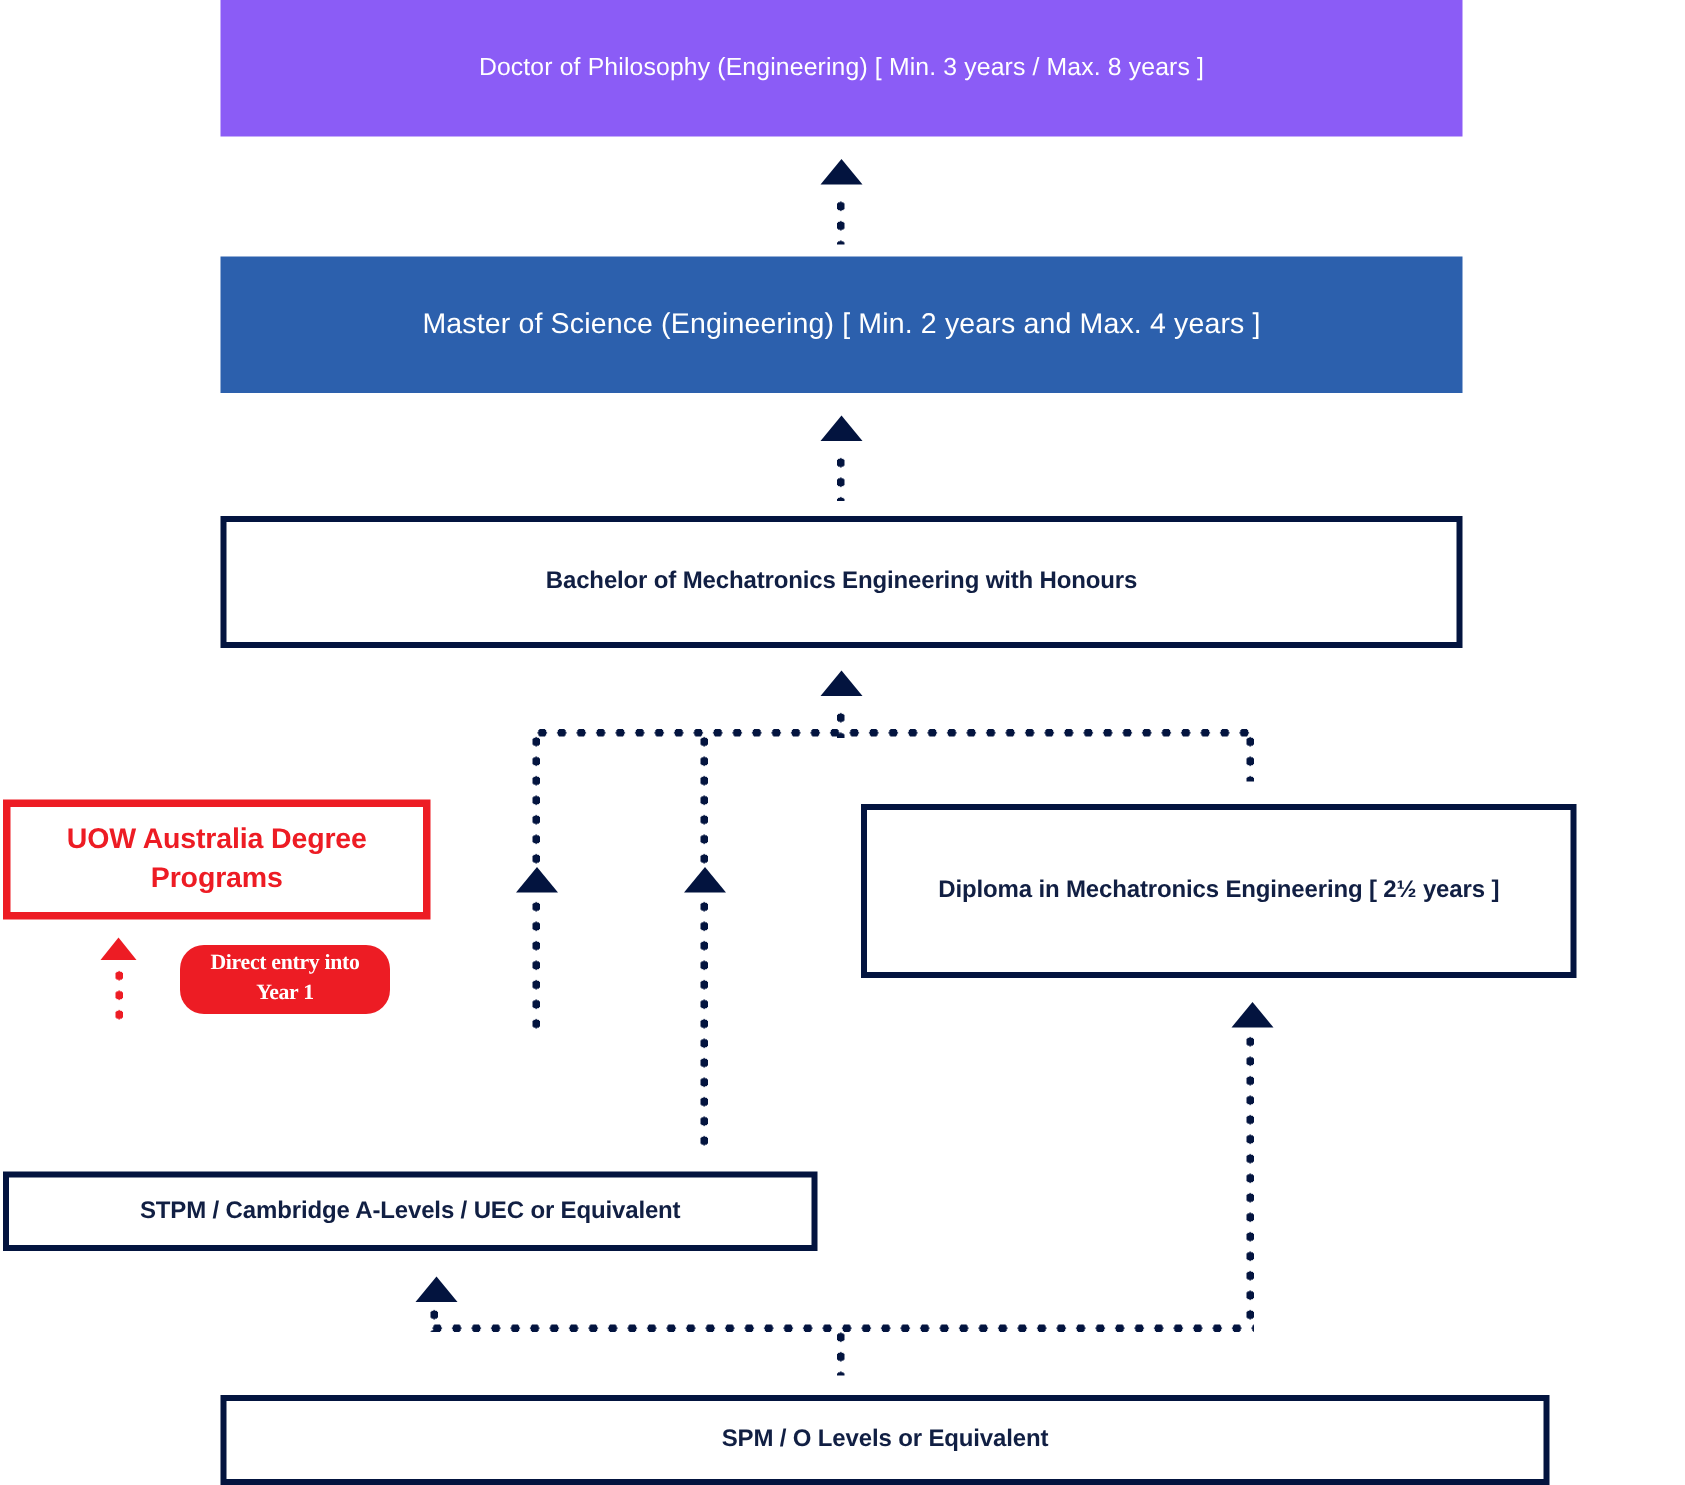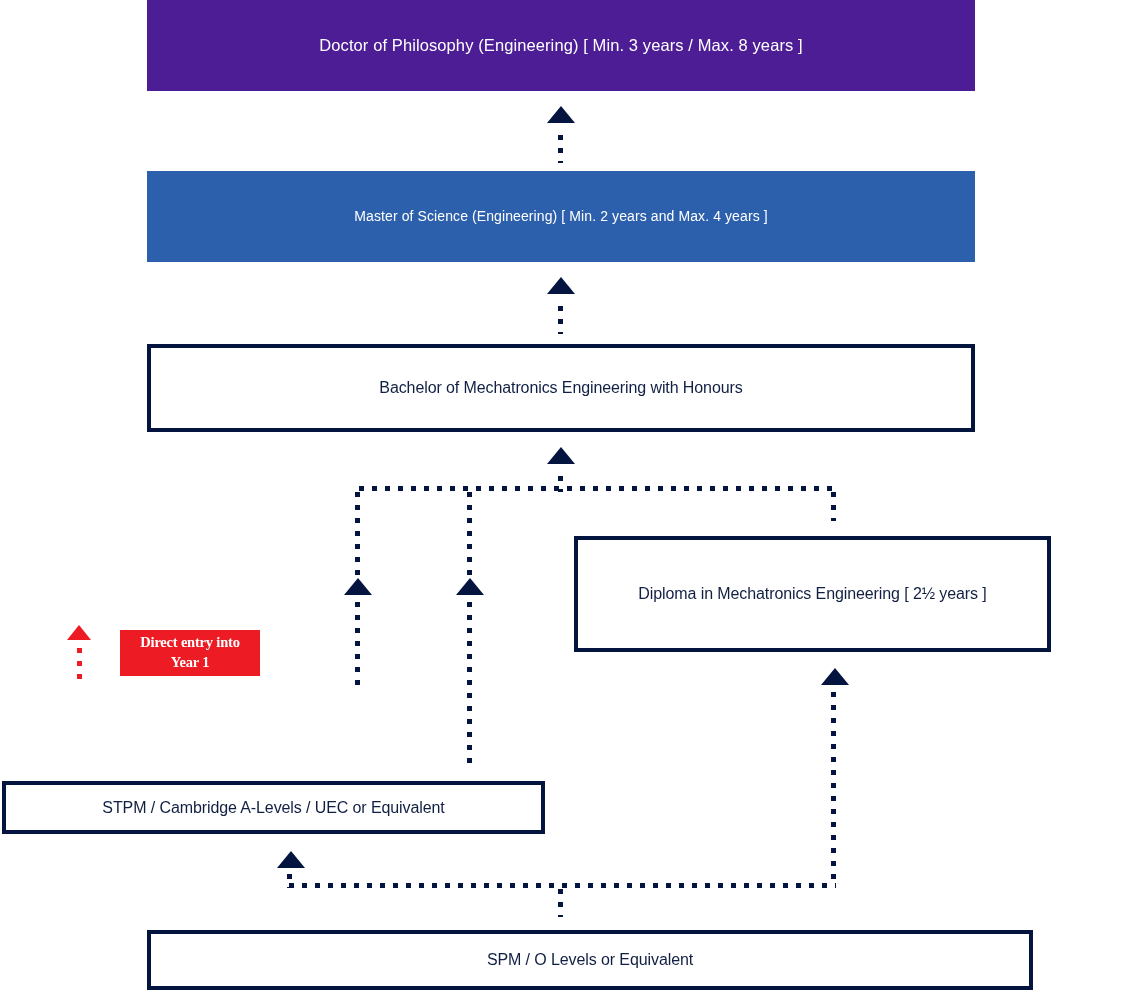--- a/index.html
+++ b/index.html
@@ -23,56 +23,57 @@
     position: absolute;
     box-sizing: border-box;
     display: flex;
     align-items: center;
     justify-content: center;
     text-align: center;
     line-height: 1.35;
   }
 
   .node-filled-navy {
-    background: #4c1d95;
+    background: #8b5cf6;
     color: #ffffff;
     font-size: 16.5px;
     letter-spacing: 0.1px;
     align-items: center;
   }
   .node-filled-blue {
     background: #2c60ad;
     color: #ffffff;
-    font-size: 14px;
+    font-size: 19px;
     letter-spacing: 0.1px;
   }
   .node-outline-navy {
     background: #ffffff;
     color: #0d1f४4;
     color: #111f43;
     border: 4px solid #03143f;
     font-size: 16px;
-    font-weight: 400;
+    font-weight: 700;
     letter-spacing: -0.1px;
   }
   .node-outline-red {
     background: #ffffff;
     border: 5px solid #ed1c24;
     color: #ed1c24;
     font-size: 19px;
     font-weight: 700;
     letter-spacing: -0.1px;
   }
   .node-filled-red {
     background: #ed1c24;
     color: #ffffff;
     font-family: "Liberation Serif", serif;
     font-size: 14.5px;
     font-weight: 600;
     letter-spacing: -0.2px;
+    border-radius: 16px;
   }
 
   .node-inner {
     padding: 0 14px;
     width: 100%;
   }
 
   
   .conn {
     position: absolute;
@@ -149,20 +150,23 @@
   <div class="conn dot-v" style="left:831px; top:488px; height:33px;"></div>
 
   <div class="conn dot-v" style="left:355px; top:488px; height:98px;"></div>
   <div class="arrow-up" style="left:344px; top:578px;"></div>
   <div class="conn dot-v" style="left:355px; top:598px; height:90px;"></div>
 
   <div class="conn dot-v" style="left:467px; top:488px; height:98px;"></div>
   <div class="arrow-up" style="left:456px; top:578px;"></div>
   <div class="conn dot-v" style="left:467px; top:598px; height:172px;"></div>
 
+  <div class="node node-outline-red" style="left:2px; top:533px; width:285px; height:80px;">
+    <div class="node-inner">UOW Australia Degree Programs</div>
+  </div>
 
   <div class="arrow-up-red" style="left:67px; top:625px;"></div>
   <div class="conn dot-v-red" style="left:77px; top:644px; height:42px;"></div>
 
   <div class="node node-filled-red" style="left:120px; top:630px; width:140px; height:46px;">
     <div class="node-inner">Direct entry into Year 1</div>
   </div>
 
   <div class="node node-outline-navy" style="left:574px; top:536px; width:477px; height:116px;">
     <div class="node-inner">Diploma in Mechatronics Engineering [ 2½ years ]</div>

